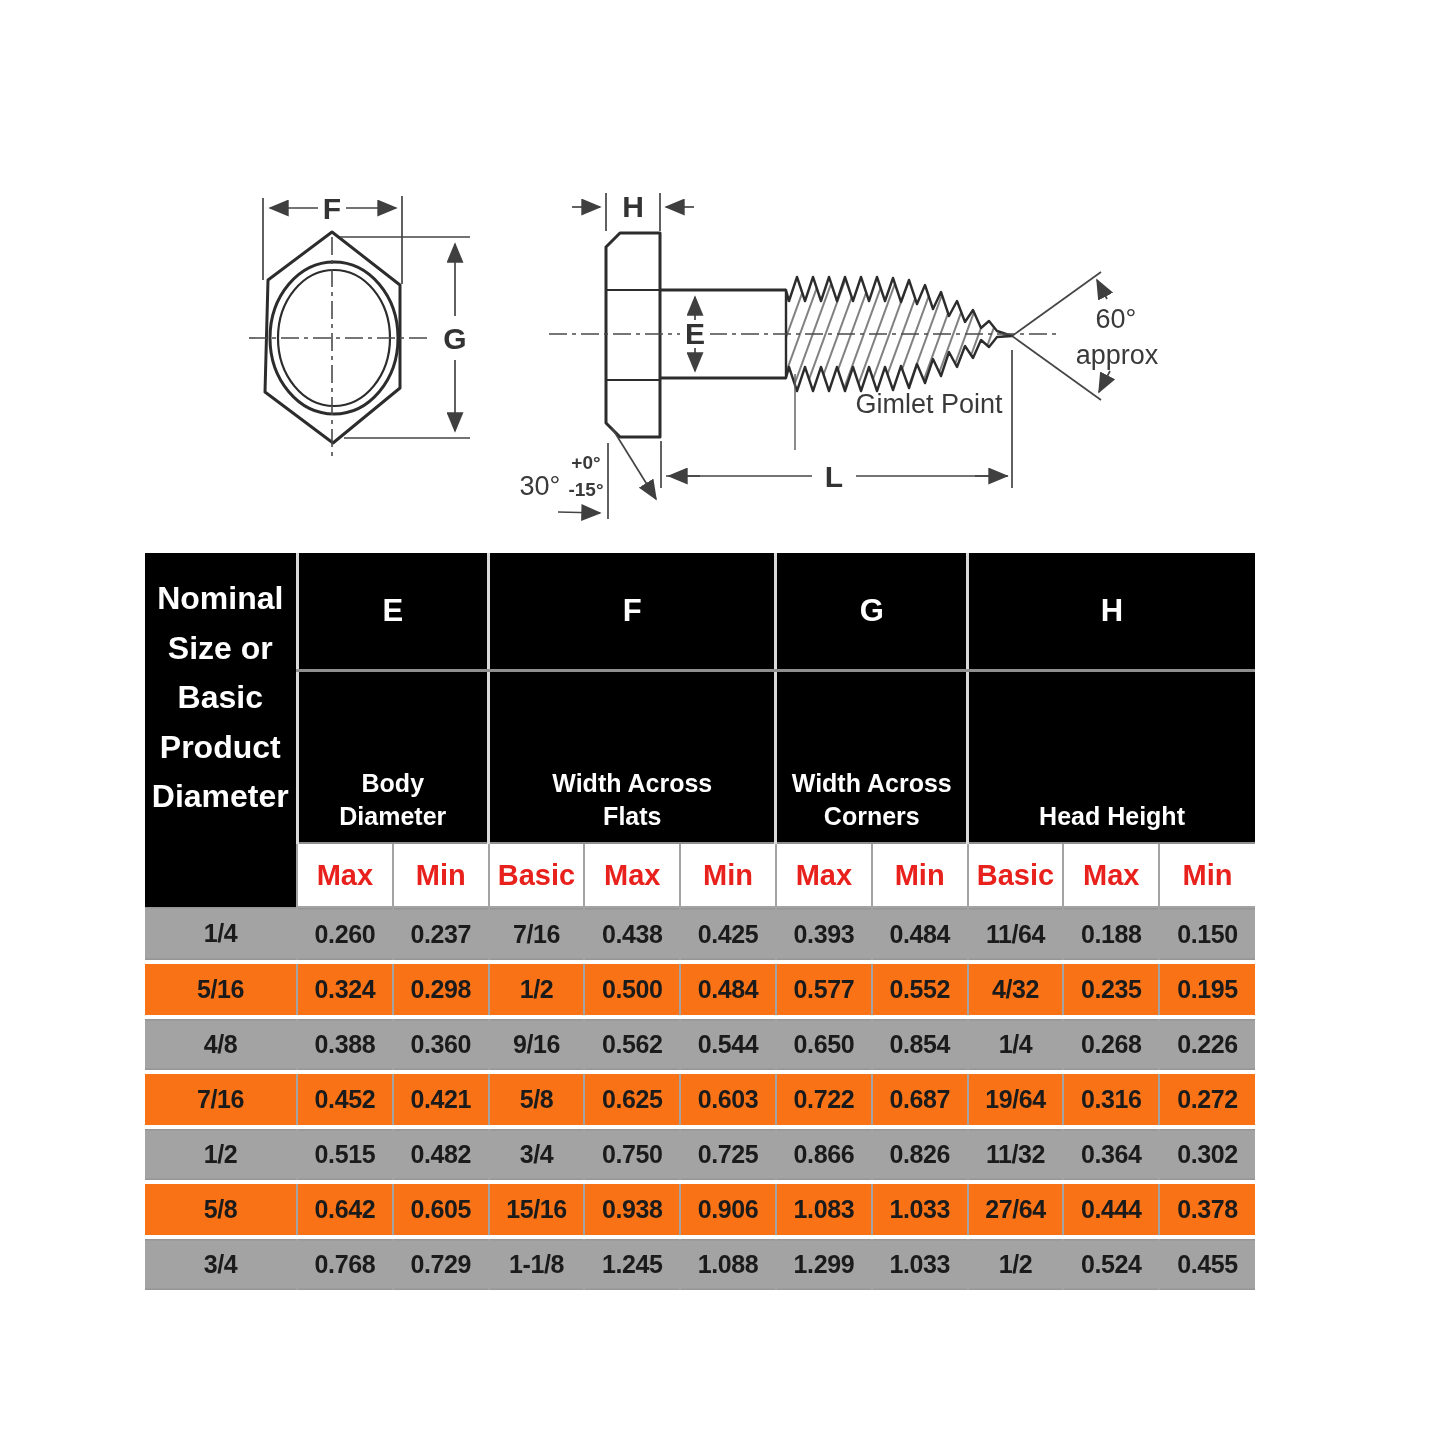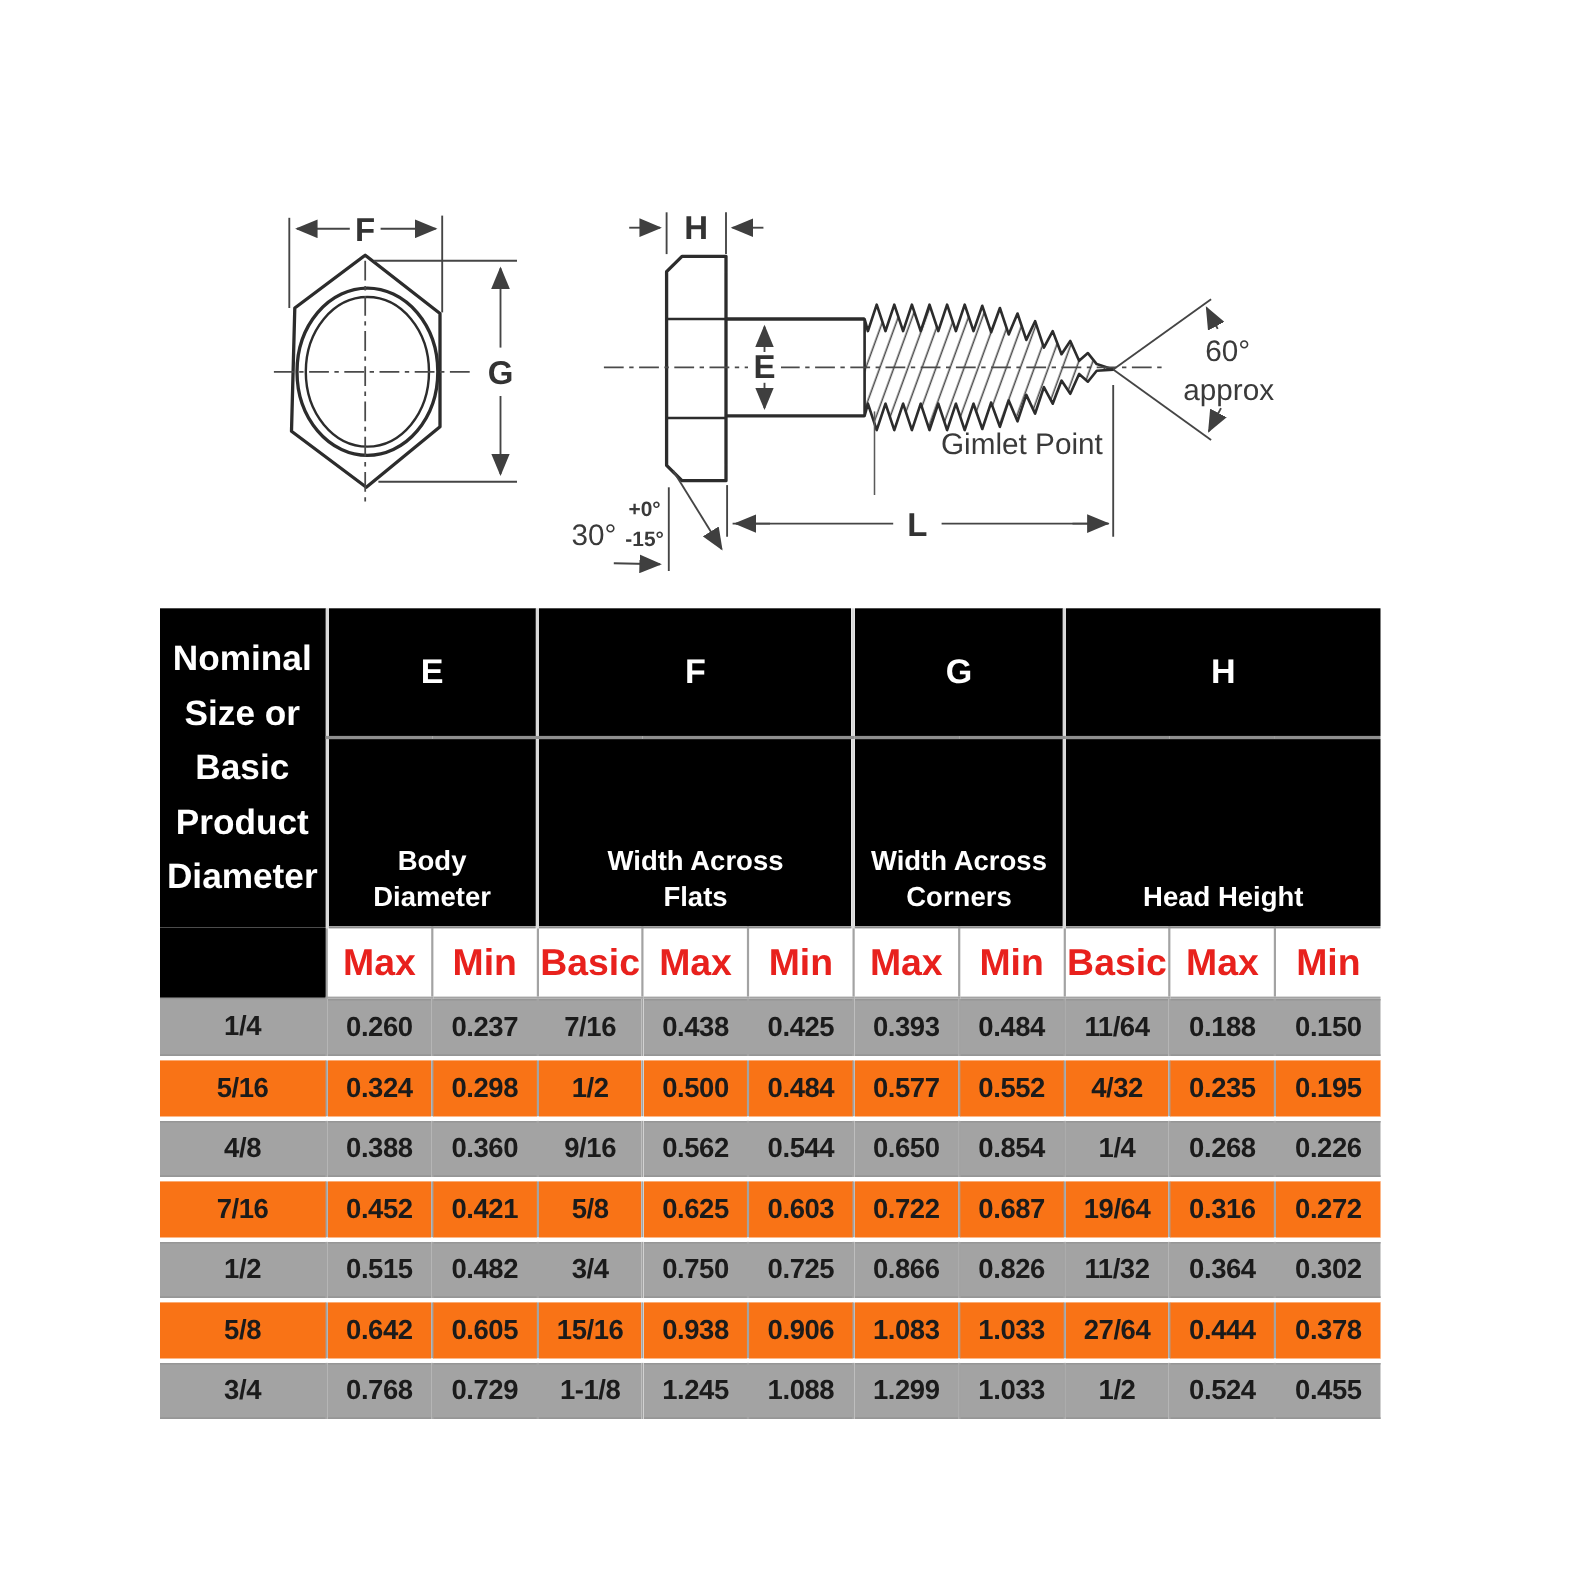--- a/index.html
+++ b/index.html
@@ -20,21 +20,21 @@
              table-layout:fixed;}
   table.spec th,table.spec td{padding:0;text-align:center;overflow:hidden;}
   .hdr{background:#000;color:#fff;font-weight:bold;}
   .corner{background:#000;color:#fff;font-weight:bold;font-size:32px;line-height:1.55;
           white-space:pre-line;vertical-align:middle;}
   .letter{font-size:31px;vertical-align:middle;border-bottom:3px solid #8f8f8f;}
   .gdesc{font-size:25px;line-height:1.3;white-space:pre-line;vertical-align:bottom;
          padding-bottom:10px !important;border-bottom:2px solid #8f8f8f;margin-left:24px;}
   .gsep{border-left:3px solid #d9d9d9;}
   .spacer{background:#000;}
-  .sub{background:#fff;color:#e8211d;font-weight:bold;font-size:34px;
+  .sub{background:#fff;color:#e8211d;font-weight:bold;font-size:29px;
        border-bottom:2px solid #a3a3a3;border-left:2px solid #a3a3a3;vertical-align:middle;}
   tr.dr td{font-size:25px;font-weight:700;letter-spacing:-0.4px;color:#1b1b1b;
            vertical-align:middle;border-bottom:4px solid #fff;}
   tr.dr td:not(:first-child){border-left:2px solid #a3a3a3;}
   tr.gray td{background:#a3a3a3;box-shadow:inset 0 1.5px 0 #969696,inset 0 -1.5px 0 #969696;}
   tr.white td{background:#f97316;}
 </style>
 </head>
 <body>
 

